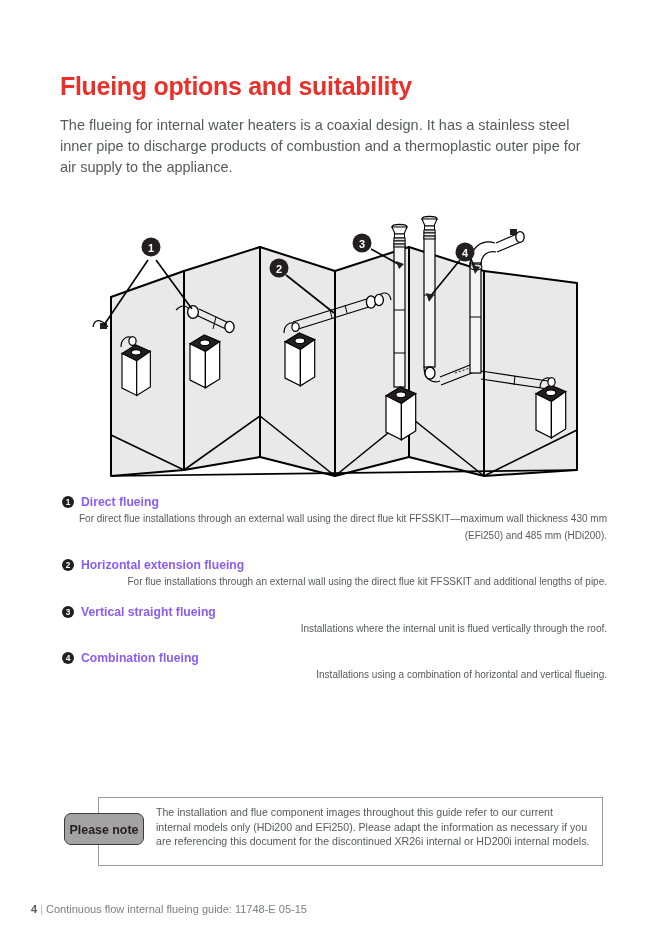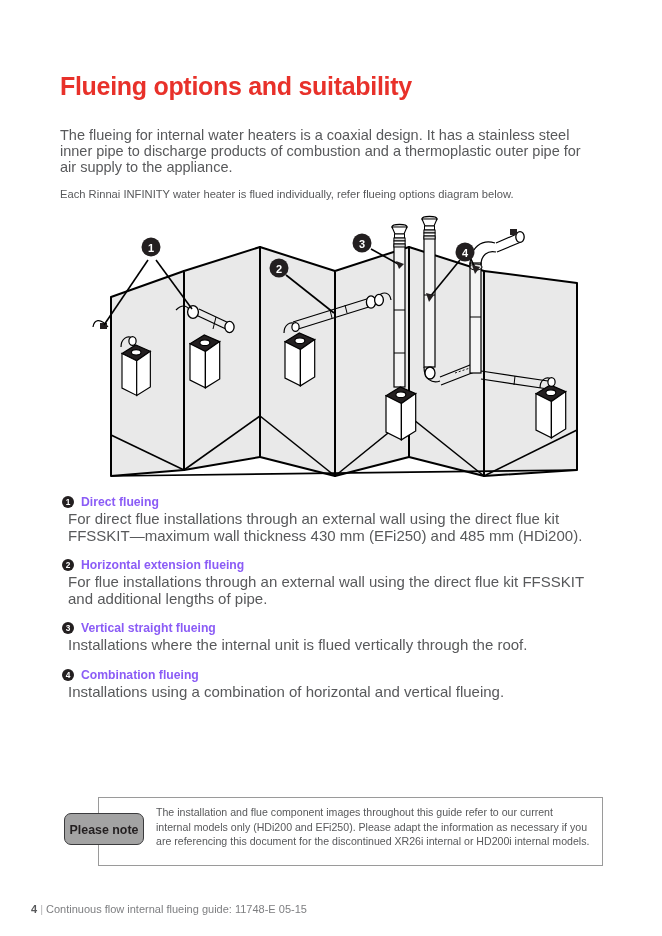--- a/index.html
+++ b/index.html
@@ -29,24 +29,24 @@
     top: 55px;
     font-size: 25px;
     font-weight: bold;
     color: #e8312a;
     letter-spacing: -0.3px;
     white-space: nowrap;
   }
   .intro {
     position: absolute;
     left: 60px;
-    top: 112px;
+    top: 100px;
     width: 535px;
     font-size: 14.5px;
-    line-height: 16px;
+    line-height: 21px;
     color: #58595b;
   }
   .subnote {
     position: absolute;
     left: 60px;
     top: 175px;
     width: 540px;
     font-size: 11.2px;
     line-height: 16px;
     color: #58595b;
@@ -87,23 +87,24 @@
   .item-head {
     margin-left: 19px;
     font-size: 12.2px;
     font-weight: bold;
     color: #8b5cf6;
     line-height: 15px;
   }
   .item-body {
     margin-left: 6px;
     margin-top: 1px;
-    font-size: 15px;
+    font-size: 10px;
     line-height: 16.5px;
     color: #58595b;
+    text-align: right;
   }
 
   
   .note-wrap {
     position: absolute;
     left: 98px;
     top: 797px;
     width: 505px;
     height: 69px;
   }
@@ -160,21 +161,20 @@
 </style>
 </head>
 <body>
 
 <div class="page">
 
   <h1 class="title">Flueing options and suitability</h1>
 
   <p class="intro">The flueing for internal water heaters is a coaxial design. It has a stainless steel inner pipe to discharge products of combustion and a thermoplastic outer pipe for air supply to the appliance.</p>
 
-  <p class="subnote">Each Rinnai INFINITY water heater is flued individually, refer flueing options diagram below.</p>
 
   <div class="diagram">
     <svg width="662" height="290" viewBox="0 0 662 290" xmlns="http://www.w3.org/2000/svg">
       <defs>
         <g id="heater">
 
           <polygon points="0,8 13,0 27,6 14,15" fill="#231f20" stroke="#000" stroke-width="1.1"></polygon>
           <polygon points="0,8 14,15 14,48 0,41" fill="#ffffff" stroke="#000" stroke-width="1.1"></polygon>
           <polygon points="14,15 27,6 27,40 14,48" fill="#ffffff" stroke="#000" stroke-width="1.1"></polygon>
           <ellipse cx="13.5" cy="7" rx="4.5" ry="2.6" fill="#ffffff" stroke="#000" stroke-width="1"></ellipse>

